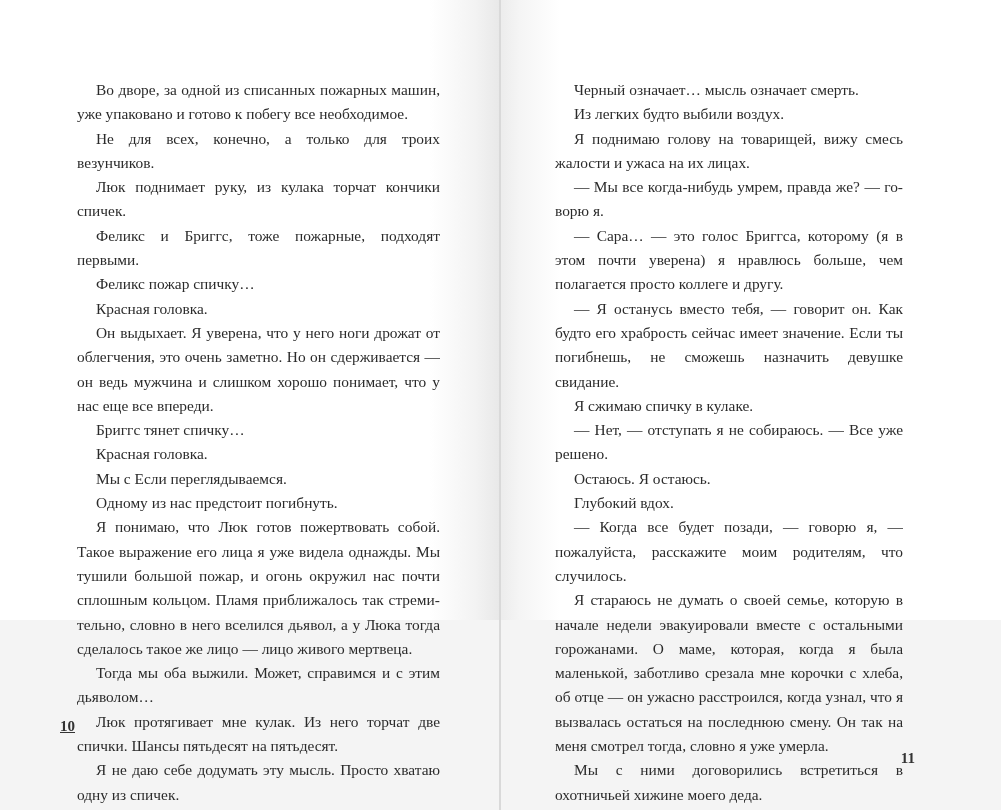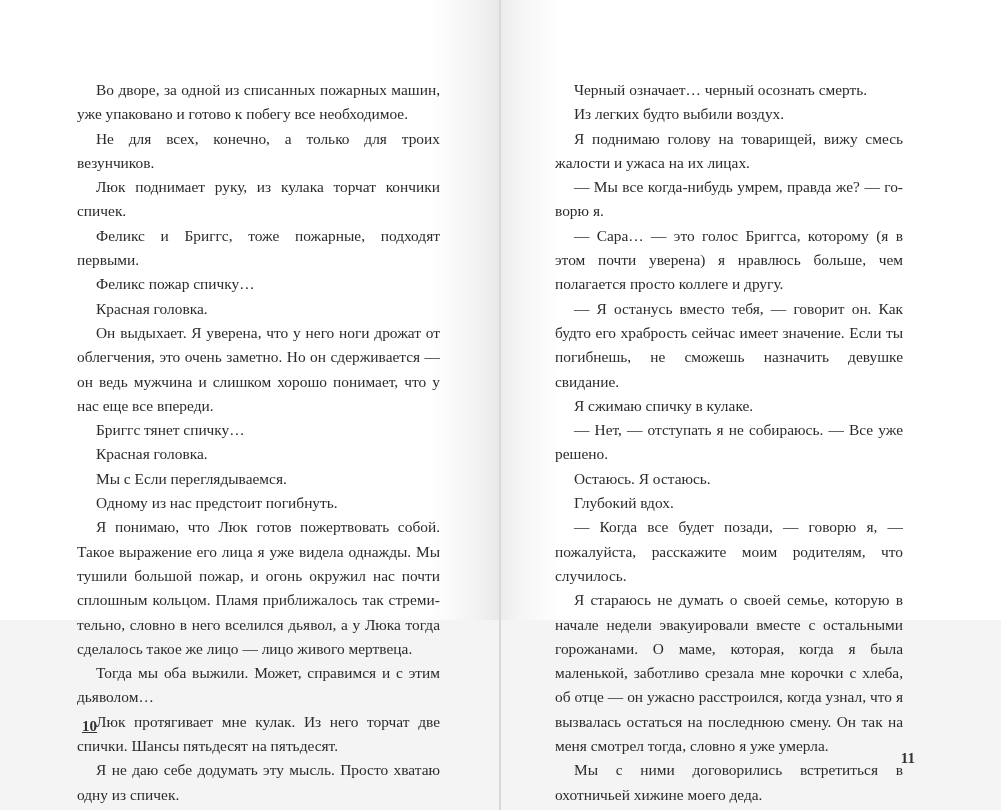--- a/index.html
+++ b/index.html
@@ -48,21 +48,21 @@
   }
   .text p.italic { }
   .folio {
     position: absolute;
     top: 718px;
     font-family: "Liberation Serif", "DejaVu Serif", serif;
     font-size: 15px;
     font-weight: bold;
     color: #333;
   }
-  .page.left .folio { left: 82px; text-decoration: underline; }
+  .page.left .folio { left: 60px; text-decoration: underline; }
   .page.right .folio { right: 86px; margin-top: 32px; }
 </style>
 </head>
 <body>
 
 <div class="spread">
   <div class="page left">
     <div class="text">
       <p>Во дворе, за одной из списанных пожарных машин, уже упаковано и готово к побегу все необходимое.</p>
       <p>Не для всех, конечно, а только для троих везунчиков.</p>
@@ -80,21 +80,21 @@
       <p>Люк протягивает мне кулак. Из него торчат две спички. Шансы пятьдесят на пятьдесят.</p>
       <p>Я не даю себе додумать эту мысль. Просто хватаю одну из спичек.</p>
       <p>Чтобы осознать, какого она цвета, мне требуется не­сколько секунд.</p>
 
     </div>
     <div class="folio">10</div>
   </div>
 
   <div class="page right">
     <div class="text">
-      <p>Черный означает… черный осознать смерть.</p>
+      <p>Черный означает… мысль означает смерть.</p>
       <p>Из легких будто выбили воздух.</p>
       <p>Я поднимаю голову на товарищей, вижу смесь жало­сти и ужаса на их лицах.</p>
       <p>— Мы все когда-нибудь умрем, правда же? — го­ворю я.</p>
       <p>— Сара… — это голос Бриггса, которому (я в этом почти уверена) я нравлюсь больше, чем полагается про­сто коллеге и другу.</p>
       <p>— Я останусь вместо тебя, — говорит он. Как будто его храбрость сейчас имеет значение. Если ты погиб­нешь, не сможешь назначить девушке свидание.</p>
       <p>Я сжимаю спичку в кулаке.</p>
       <p>— Нет, — отступать я не собираюсь. — Все уже ре­шено.</p>
       <p class="italic">Остаюсь. Я остаюсь.</p>
       <p>Глубокий вдох.</p>
       <p>— Когда все будет позади, — говорю я, — пожалуй­ста, расскажите моим родителям, что случилось.</p>

